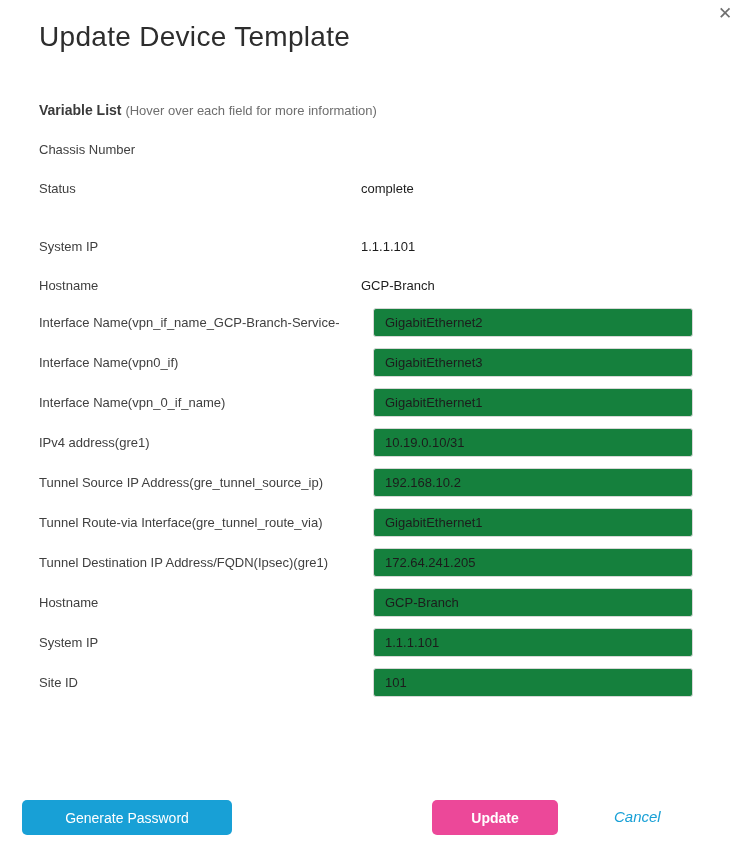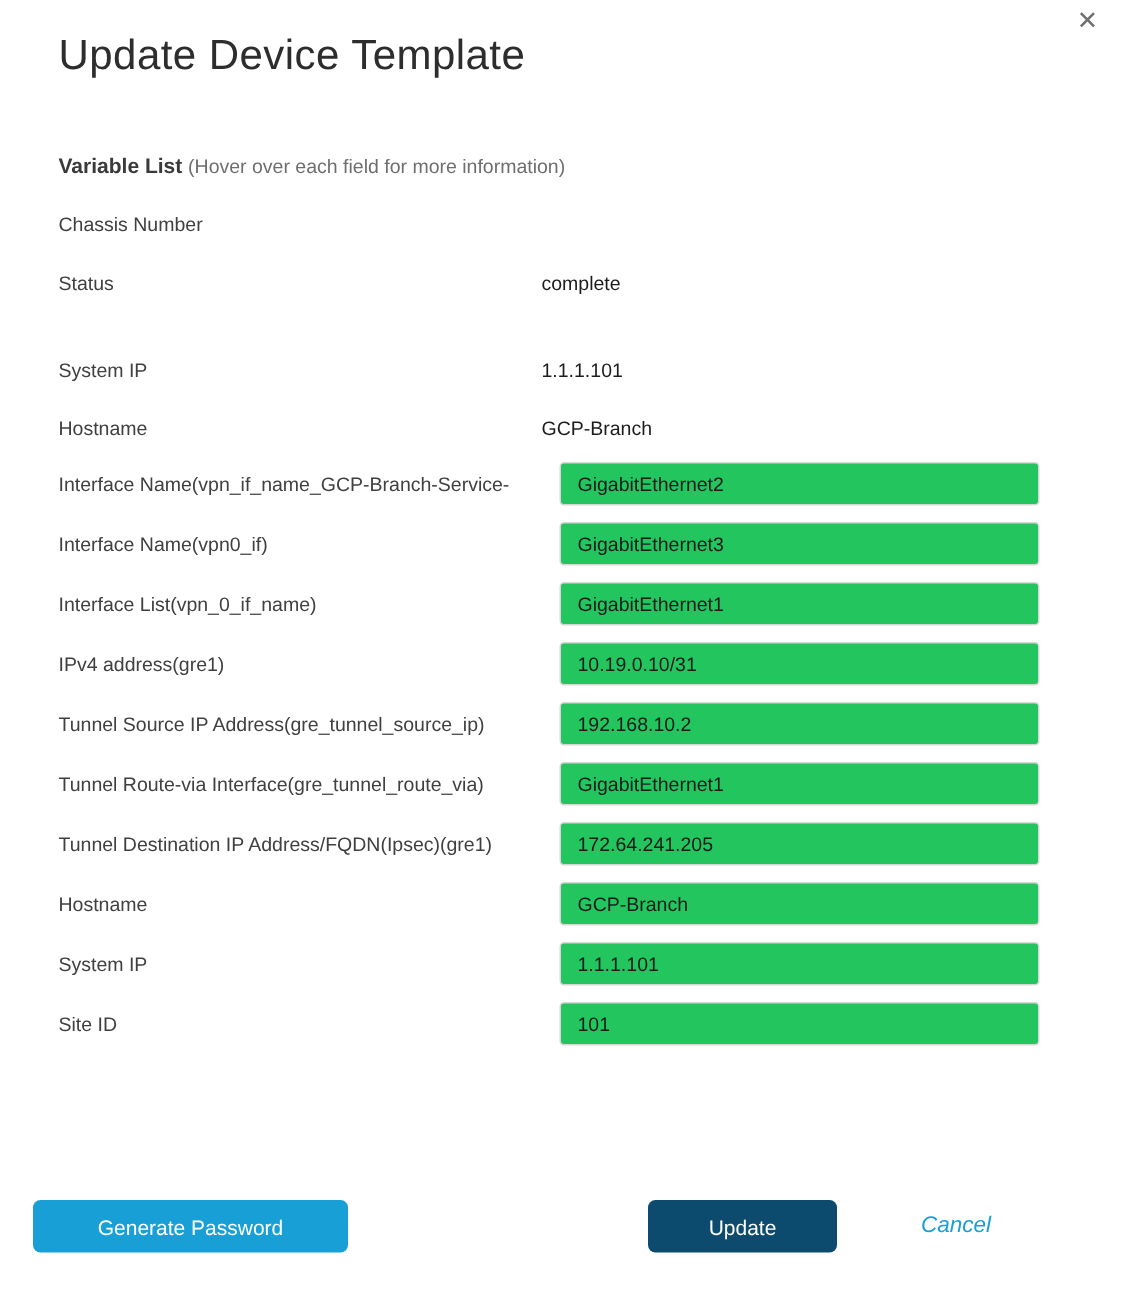--- a/index.html
+++ b/index.html
@@ -52,21 +52,21 @@
     padding-right: 2px;
   }
   .row-value {
     font-size: 13px; color: #1c1c1c;
     padding-left: 12px;
     white-space: nowrap;
   }
   .row-input {
     width: 320px; height: 29px;
     border: 1px solid #d7d7d7; border-radius: 3px;
-    background: #22c55e;
+    background: #15803d;
     padding: 0 11px;
     font-family: "Liberation Sans", sans-serif;
     font-size: 13px; color: #1c1c1c;
     outline: none;
   }
 
   .footer { position: absolute; top: 800px; left: 0; width: 752px; height: 36px; }
   .btn {
     border: none; border-radius: 5px;
     color: #ffffff;
@@ -119,21 +119,21 @@
       </div>
       <div class="row input-row">
         <div class="row-label">Interface Name(vpn_if_name_GCP-Branch-Service-</div>
         <input type="text" class="row-input" value="GigabitEthernet2" style="">
       </div>
       <div class="row input-row">
         <div class="row-label">Interface Name(vpn0_if)</div>
         <input type="text" class="row-input" value="GigabitEthernet3" style="">
       </div>
       <div class="row input-row">
-        <div class="row-label">Interface List(vpn_0_if_name)</div>
+        <div class="row-label">Interface Name(vpn_0_if_name)</div>
         <input type="text" class="row-input" value="GigabitEthernet1" style="">
       </div>
       <div class="row input-row">
         <div class="row-label">IPv4 address(gre1)</div>
         <input type="text" class="row-input" value="10.19.0.10/31" style="">
       </div>
       <div class="row input-row">
         <div class="row-label">Tunnel Source IP Address(gre_tunnel_source_ip)</div>
         <input type="text" class="row-input" value="192.168.10.2" style="">
       </div>
@@ -154,17 +154,17 @@
         <input type="text" class="row-input" value="1.1.1.101" style="">
       </div>
       <div class="row input-row">
         <div class="row-label">Site ID</div>
         <input type="text" class="row-input" value="101" style="">
       </div>
     </div>
 
   <div class="footer">
     <button class="btn btn-generate" style="background: rgb(24, 160, 214);">Generate Password</button>
-    <button class="btn btn-update" style="background: #0c4a6e;">Update</button>
+    <button class="btn btn-update" style="background: #ec4899; font-weight: bold;">Update</button>
     <button class="link-cancel" style="color: rgb(24, 160, 214);">Cancel</button>
   </div>
 
 </div>
 
 </body></html>

